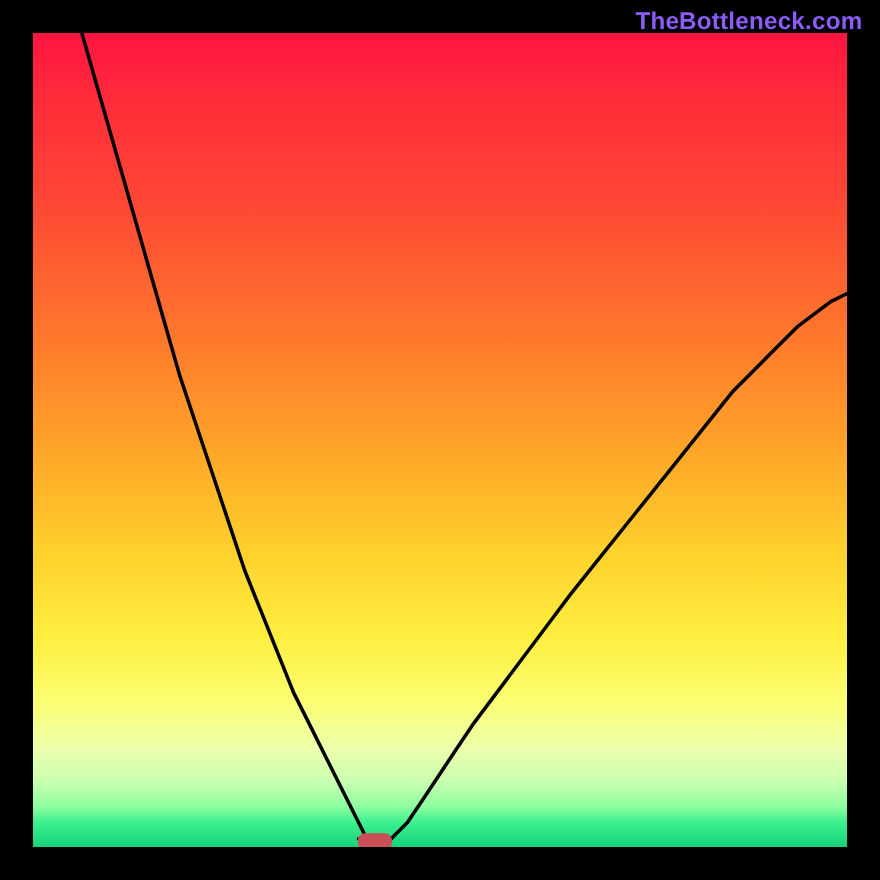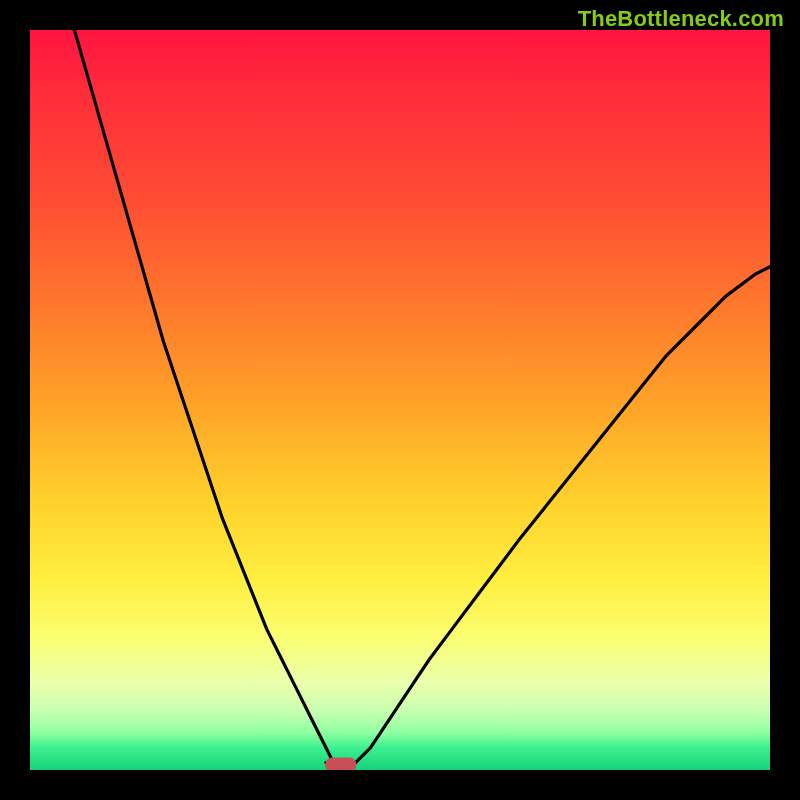--- a/index.html
+++ b/index.html
@@ -14,21 +14,21 @@
   .frame {
     position: relative;
     width: 800px;
     height: 800px;
     background: #000;
   }
   .watermark {
     position: absolute;
     top: 6px;
     right: 16px;
-    color: #84cc16;
+    color: #8b5cf6;
     font-size: 22px;
     font-weight: 600;
     letter-spacing: 0.2px;
     z-index: 10;
     margin-left: 28px;
   }
   .plot-area {
     position: absolute;
     left: 30px;
     top: 30px;

